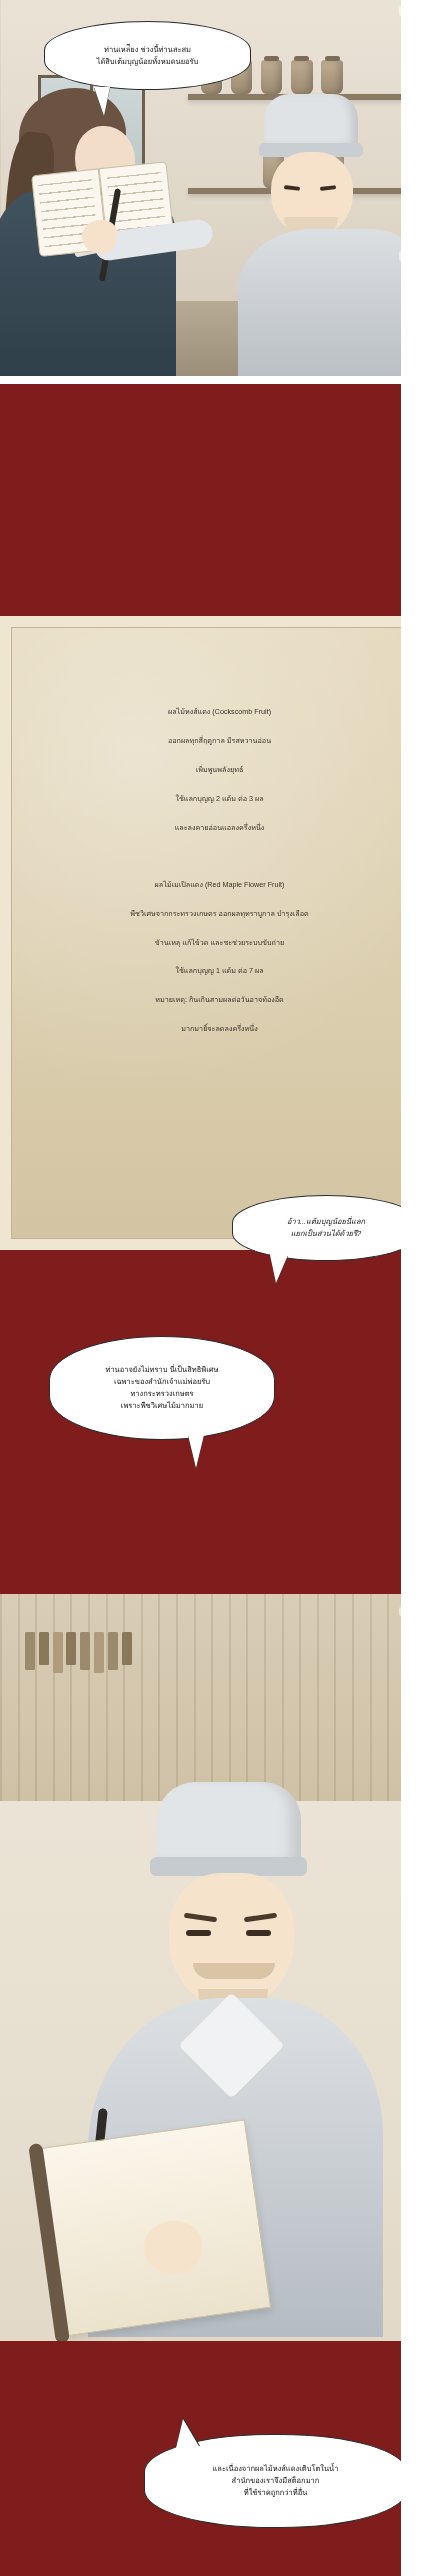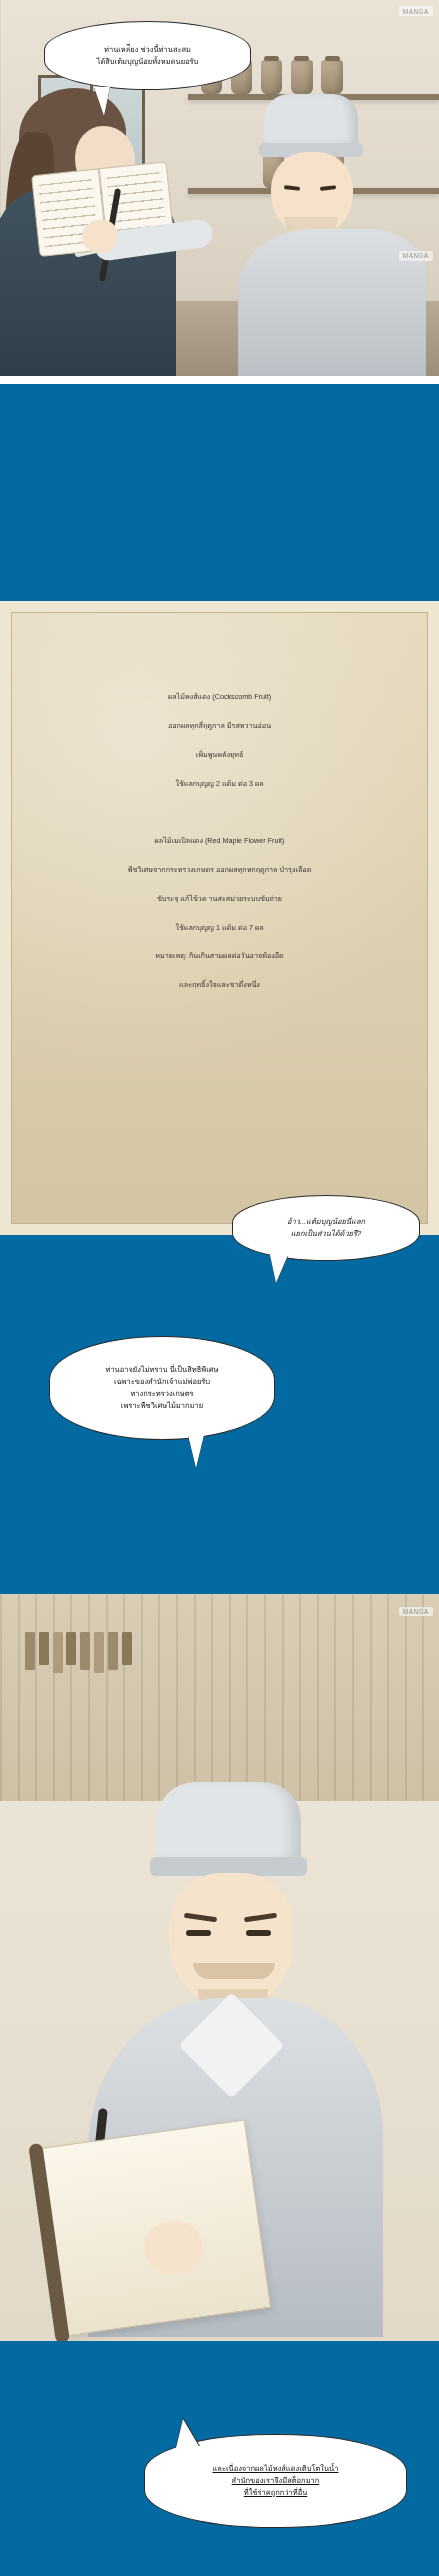--- a/index.html
+++ b/index.html
@@ -5,24 +5,24 @@
   html, body {
     margin: 0;
     padding: 0;
     background: #ffffff;
   }
   body {
     font-family: "Liberation Sans", sans-serif;
   }
   .page {
     position: relative;
-    width: 439px;
+    width: 401px;
     height: 2576px;
     overflow: hidden;
-    background: #0369a1;
+    background: #7f1d1d;
   }
 
   
   .panel {
     position: absolute;
     left: 0;
     width: 439px;
     overflow: hidden;
   }
 
@@ -253,21 +253,21 @@
     top: 188px;
     width: 6.3px;
     height: 94px;
     background: #2d2a26;
     border-radius: 3.1px;
     transform: rotate(10deg);
   }
 
   
   .panel-4 {
-    top: 601px;
+    top: 616px;
     height: 634px;
     background: #efe6d2;
   }
   .p4-sheet {
     position: absolute;
     left: 11.3px; right: 11.3px; top: 11.3px; bottom: 11.3px;
     background:
       radial-gradient(circle at 30% 20%, rgba(255,255,255,0.35), transparent 60%),
       linear-gradient(180deg, #e5d9bd 0%, #ddd0b1 50%, #d3c5a3 100%);
     border: 0.6px solid #c3b391;
@@ -500,21 +500,20 @@
     border-top: 33px solid #ffffff;
     filter: drop-shadow(0 1.3px 0 #2b2b2b);
   }
 
   .balloon-5 {
     left: 144px;
     top: 2434px;
     width: 263px;
     height: 94px;
     border-radius: 48% / 40%;
-    text-decoration: underline;
   }
   .tail-5 {
     left: 176px;
     top: 2419px;
     border-left: 7.5px solid transparent;
     border-right: 17.6px solid transparent;
     border-bottom: 29px solid #ffffff;
     filter: drop-shadow(0 -1.3px 0 #2b2b2b);
   }
 
@@ -602,27 +601,28 @@
 
   <div class="gap-strip" style="top:376px; height:7.5px;"></div>
 
   <div class="panel panel-4">
     <div class="p4-sheet"></div>
     <div class="p4-text">
       <div>ผลไม้หงส์แดง (Cockscomb Fruit)</div>
       <div>ออกผลทุกสี่ฤดูกาล มีรสหวานอ่อน</div>
       <div>เพิ่มพูนพลังยุทธ์</div>
       <div>ใช้แลกบุญญ 2 แต้ม ต่อ 3 ผล</div>
+      <div>และลงคายอ่อนแอลงครึ่งหนึ่ง</div>
       <div style="height:14px;"></div>
       <div>ผลไม้เมเปิลแดง (Red Maple Flower Fruit)</div>
-      <div>พืชวิเศษจากกระทรวงเกษตร ออกผลทุกหกฤดูกาล บำรุงเลือด</div>
-      <div>ขับระจุ แก้ไข้วด านสะสม่วยระบบขับถ่าย</div>
+      <div>พืชวิเศษจากกระทรวงเกษตร ออกผลทุทราบูกาล บำรุงเลือด</div>
+      <div>ขัานเหลุ แก้ไข้วด และชะช่วยระบบขับถ่าย</div>
       <div>ใช้แลกบุญญ 1 แต้ม ต่อ 7 ผล</div>
       <div>หมายเหตุ: กินเกินสามผลต่อวันอาจท้องอืด</div>
-      <div>และฤทธิ์งใจและชาตึ่งหนึ่ง</div>
+      <div>มากมายิ์จะลดลงครึ่งหนึ่ง</div>
     </div>
   </div>
 
   <div class="balloon balloon-3">อ้าว...แต้มบุญน้อยนี่แลก
 แยกเป็นส่วนได้ด้วยรึ?</div>
   <div class="tail tail-3"></div>
 
   <div class="balloon balloon-4">ท่านอาจยังไม่ทราบ นี่เป็นสิทธิพิเศษ
 เฉพาะของสำนักเจ้าแม่พ่อยรับ
 ทางกระทรวงเกษตร

